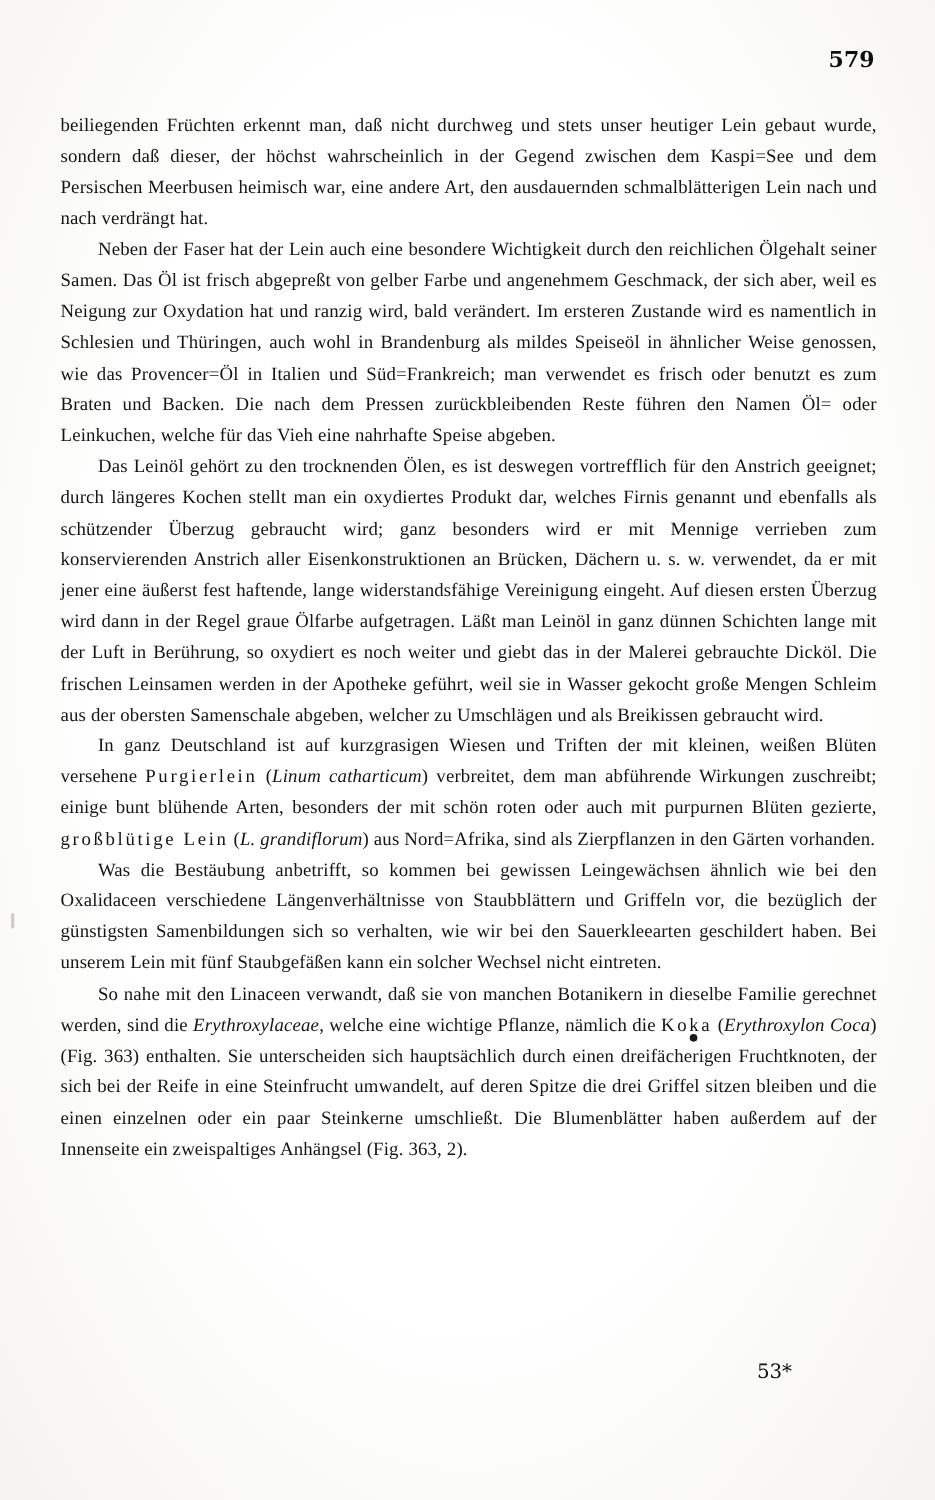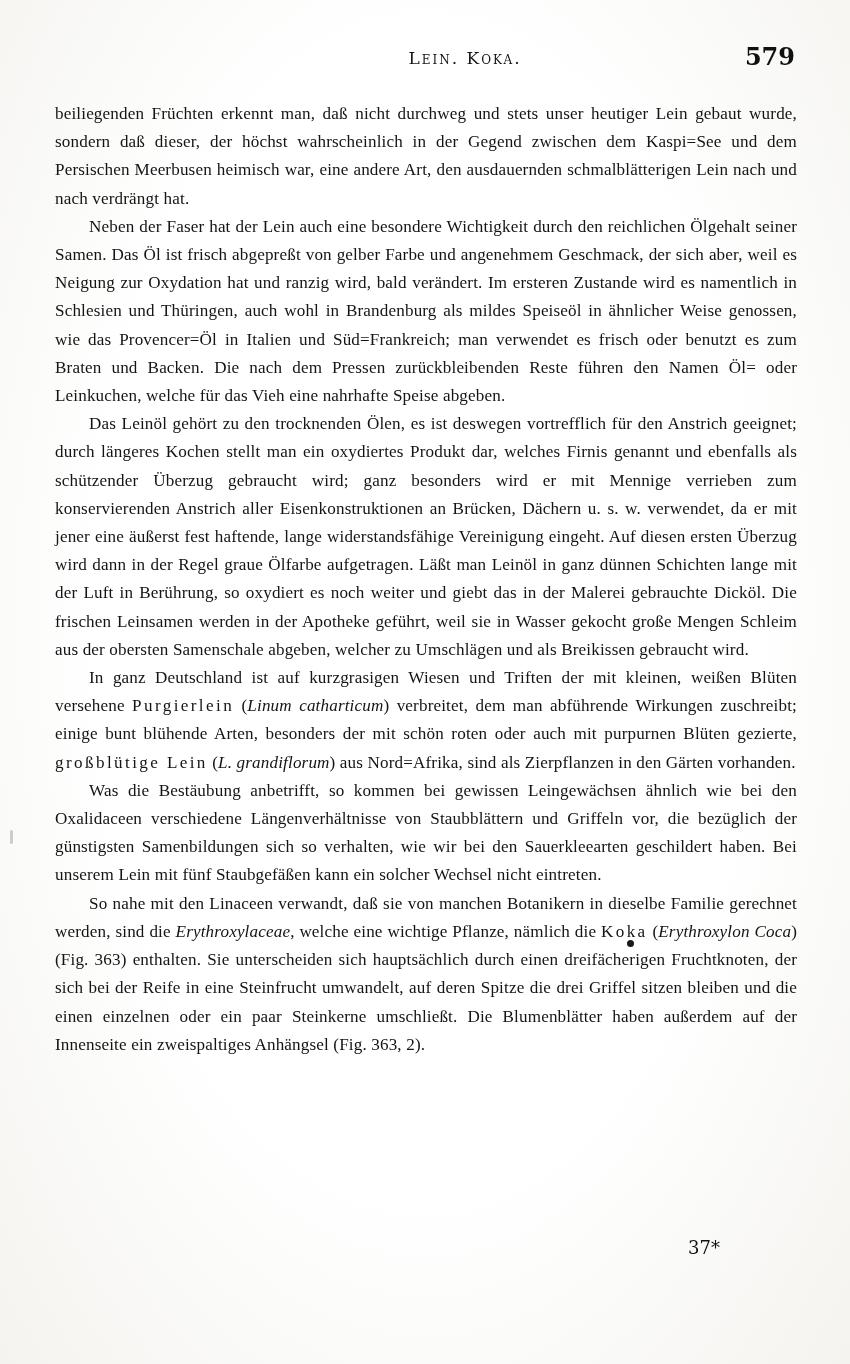--- a/index.html
+++ b/index.html
@@ -44,21 +44,21 @@
     text-align: center;
     font-size: 17px;
     letter-spacing: 2px;
     color: #151515;
     font-variant: small-caps;
   }
   .folio {
     position: absolute;
     right: 0;
     top: -6px;
-    font-size: 24px;
+    font-size: 20px;
     font-weight: bold;
     color: #101010;
     font-family: "DejaVu Serif", serif;
   }
   .body-text {
     position: absolute;
     left: 55px;
     top: 100px;
     width: 742px;
     font-size: 17.1px;
@@ -107,29 +107,28 @@
     border-radius: 50%;
   }
 </style>
 </head>
 <body>
 
 <div class="page">
   <div class="scan-tint"></div>
 
   <div class="header">
-    <div class="running-head">Lein.   Koka.</div>
     <div class="folio">579</div>
   </div>
 
   <div class="body-text">
     <p class="noindent">beiliegenden Früchten erkennt man, daß nicht durchweg und stets unser heutiger Lein gebaut wurde, sondern daß dieser, der höchst wahrscheinlich in der Gegend zwischen dem Kaspi=See und dem Persischen Meerbusen heimisch war, eine andere Art, den ausdauernden schmalblätterigen Lein nach und nach verdrängt hat.</p>
     <p>Neben der Faser hat der Lein auch eine besondere Wichtigkeit durch den reichlichen Ölgehalt seiner Samen. Das Öl ist frisch abgepreßt von gelber Farbe und angenehmem Geschmack, der sich aber, weil es Neigung zur Oxydation hat und ranzig wird, bald verändert. Im ersteren Zustande wird es namentlich in Schlesien und Thüringen, auch wohl in Brandenburg als mildes Speiseöl in ähnlicher Weise genossen, wie das Provencer=Öl in Italien und Süd=Frankreich; man verwendet es frisch oder benutzt es zum Braten und Backen. Die nach dem Pressen zurückbleibenden Reste führen den Namen Öl= oder Leinkuchen, welche für das Vieh eine nahrhafte Speise abgeben.</p>
     <p>Das Leinöl gehört zu den trocknenden Ölen, es ist deswegen vortrefflich für den Anstrich geeignet; durch längeres Kochen stellt man ein oxydiertes Produkt dar, welches Firnis genannt und ebenfalls als schützender Überzug gebraucht wird; ganz besonders wird er mit Mennige verrieben zum konservierenden Anstrich aller Eisenkonstruktionen an Brücken, Dächern u. s. w. verwendet, da er mit jener eine äußerst fest haftende, lange widerstandsfähige Vereinigung eingeht. Auf diesen ersten Überzug wird dann in der Regel graue Ölfarbe aufgetragen. Läßt man Leinöl in ganz dünnen Schichten lange mit der Luft in Berührung, so oxydiert es noch weiter und giebt das in der Malerei gebrauchte Dicköl. Die frischen Leinsamen werden in der Apotheke geführt, weil sie in Wasser gekocht große Mengen Schleim aus der obersten Samenschale abgeben, welcher zu Umschlägen und als Breikissen gebraucht wird.</p>
     <p>In ganz Deutschland ist auf kurzgrasigen Wiesen und Triften der mit kleinen, weißen Blüten versehene <span class="sp">Purgierlein</span> (<span class="it">Linum catharticum</span>) verbreitet, dem man abführende Wirkungen zuschreibt; einige bunt blühende Arten, besonders der mit schön roten oder auch mit purpurnen Blüten gezierte, <span class="sp">großblütige Lein</span> (<span class="it">L. grandiflorum</span>) aus Nord=Afrika, sind als Zierpflanzen in den Gärten vorhanden.</p>
     <p>Was die Bestäubung anbetrifft, so kommen bei gewissen Leingewächsen ähnlich wie bei den Oxalidaceen verschiedene Längenverhältnisse von Staubblättern und Griffeln vor, die bezüglich der günstigsten Samenbildungen sich so verhalten, wie wir bei den Sauerkleearten geschildert haben. Bei unserem Lein mit fünf Staubgefäßen kann ein solcher Wechsel nicht eintreten.</p>
     <p>So nahe mit den Linaceen verwandt, daß sie von manchen Botanikern in dieselbe Familie gerechnet werden, sind die <span class="it">Erythroxylaceae</span>, welche eine wichtige Pflanze, nämlich die <span class="sp">Koka</span> (<span class="it">Erythroxylon Coca</span>) (Fig. 363) enthalten. Sie unterscheiden sich hauptsächlich durch einen dreifächerigen Fruchtknoten, der sich bei der Reife in eine Steinfrucht umwandelt, auf deren Spitze die drei Griffel sitzen bleiben und die einen einzelnen oder ein paar Steinkerne umschließt. Die Blumenblätter haben außerdem auf der Innenseite ein zweispaltiges Anhängsel (Fig. 363, 2).</p>
   </div>
 
-  <div class="signature">37*</div>
+  <div class="signature">53*</div>
   <div class="edge-mark"></div>
   <div class="ink-blot"></div>
 </div>
 
 </body></html>

